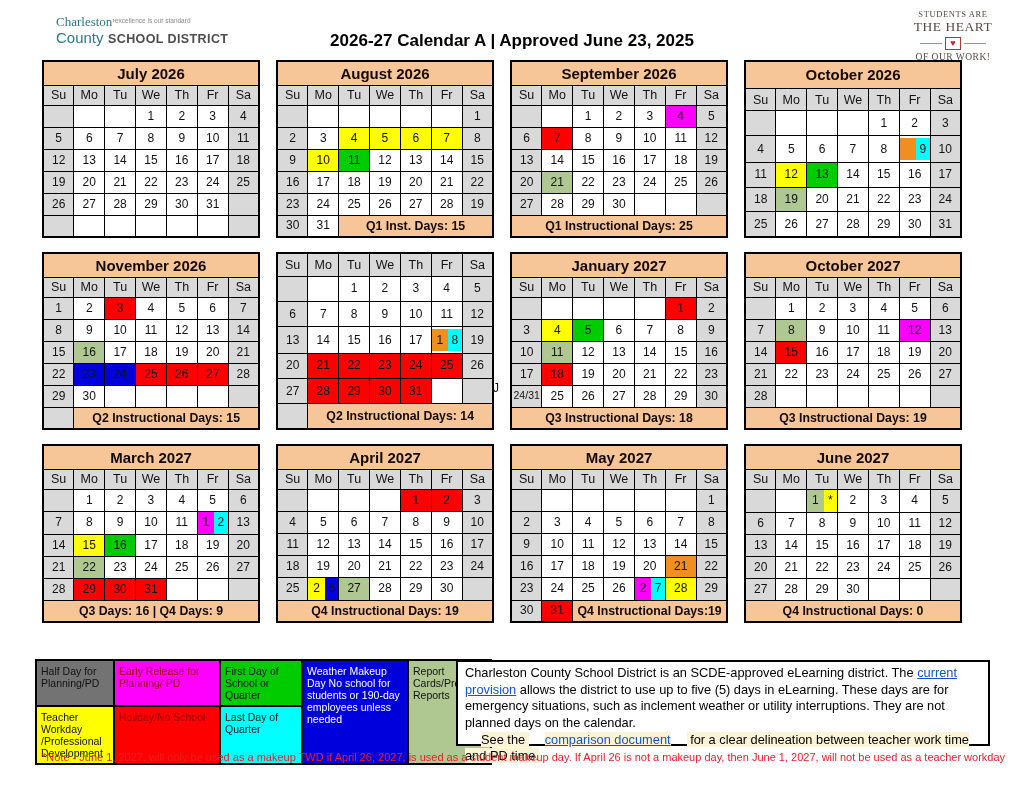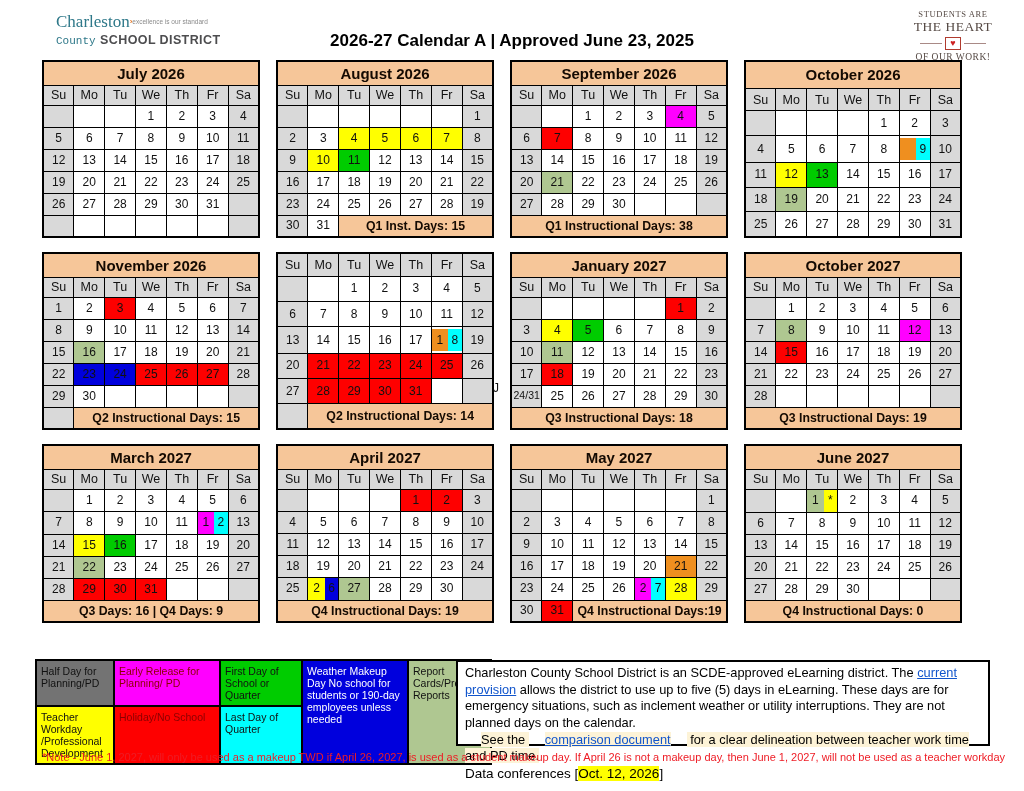--- a/index.html
+++ b/index.html
@@ -4,24 +4,24 @@
 <style>
   * { margin:0; padding:0; box-sizing:border-box; }
   html,body { background:#ffffff; }
   .page {
     position:relative; width:1024px; height:791px; background:#ffffff;
     font-family:"Liberation Sans", sans-serif; color:#000; overflow:hidden;
   }
 
   
   .logo-left { position:absolute; left:56px; top:13px; line-height:1.05; }
-  .logo-line1 { font-family:"Liberation Serif", serif; color:#2e7889; font-size:17px; }
+  .logo-line1 { font-family:"Liberation Serif", serif; color:#2e7889; font-size:13px; }
   .logo-tagline { font-size:6.5px; color:#8a8a8a; vertical-align:3px; }
   .logo-tagline .arrow { color:#e87722; font-weight:bold; font-size:8px; }
-  .logo-line2 { font-family:Liberation Mono, monospace; color:#2e7889; font-size:11px;margin-top:44px; }
+  .logo-line2 { font-family:Liberation Sans, sans-serif; color:#2e7889; font-size:15px;margin-top:44px; }
   .logo-district { font-family:"Liberation Sans", sans-serif; color:#4d4d4f; font-size:12.5px; font-weight:bold; letter-spacing:.4px; }
   .page-title { position:absolute; left:0; right:0; top:31px; text-align:center; font-size:17px; font-weight:bold; color:#000; }
   .motto { position:absolute; right:16px; top:9px; width:110px; text-align:center; font-family:"Liberation Serif", serif; color:#564a45; }
   .motto-l1 { font-size:8.5px; letter-spacing:.6px; }
   .motto-l2 { font-size:13.5px; letter-spacing:.5px; }
   .motto-divider { display:flex; align-items:center; justify-content:center; gap:3px; margin:2px 0; }
   .motto-divider .rule { width:22px; height:1px; background:#a98a86; }
   .heart-box { border:1px solid #b03a2e; width:16px; height:13px; display:flex; align-items:center; justify-content:center; }
   .heart-box span { color:#cc2222; font-size:9px; line-height:1; }
   .motto-l3 { font-size:9.5px; letter-spacing:.5px; margin-top:1px; }
@@ -279,21 +279,21 @@
           <tr>
             <td class="day" style="background: rgb(217, 217, 217);">27</td>
             <td class="day" style="background: rgb(255, 255, 255);">28</td>
             <td class="day" style="background: rgb(255, 255, 255);">29</td>
             <td class="day" style="background: rgb(255, 255, 255);">30</td>
             <td class="day" style="background: rgb(255, 255, 255);"></td>
             <td class="day" style="background: rgb(255, 255, 255);"></td>
             <td class="day" style="background: rgb(217, 217, 217);"></td>
           </tr>
           <tr>
-            <td colspan="7" class="mfooter">Q1 Instructional Days: 38</td>
+            <td colspan="7" class="mfooter">Q1 Instructional Days: 25</td>
           </tr>
         </tbody>
       </table>
       <table class="month">
         <tbody>
           <tr>
             <td colspan="7" class="mtitle">October 2026</td>
           </tr>
           <tr>
             <td class="dh">Su</td>
@@ -911,18 +911,17 @@
       <td class="txt-dark" style="background: rgb(255, 255, 0);">Teacher Workday /Professional Development</td>
       <td class="txt-maroon" style="background: rgb(254, 0, 0);">Holiday/No School</td>
       <td class="txt-dark" style="background: rgb(0, 255, 255);">Last Day of Quarter</td>
     </tr>
   </tbody>
     </table>
 
   <div class="info-box" id="info-box">
       <div><span>Charleston County School District is an SCDE-approved eLearning district. The </span><span class="link">current provision</span><span> allows the district to use up to five (5) days in eLearning. These days are for emergency situations, such as inclement weather or utility interruptions. They are not planned days on the calendar.</span></div>
       <div><span class="hl-cream">See the </span><span class="link hl-cream">comparison document</span><span class="hl-cream"> for a clear delineation between teacher work time and PD time.</span></div>
-      <div class="info-p3"><span>Data conferences [</span><span class="hl-yellow">Oct. 12, 2026</span><span>]</span></div>
     </div>
 
   <div class="note">*Note - June 1, 2027, will only be used as a makeup TWD if April 26, 2027, is used as a student makeup day. If April 26 is not a makeup day, then June 1, 2027, will not be used as a teacher workday</div>
 
 </div>
 
 </body></html>

